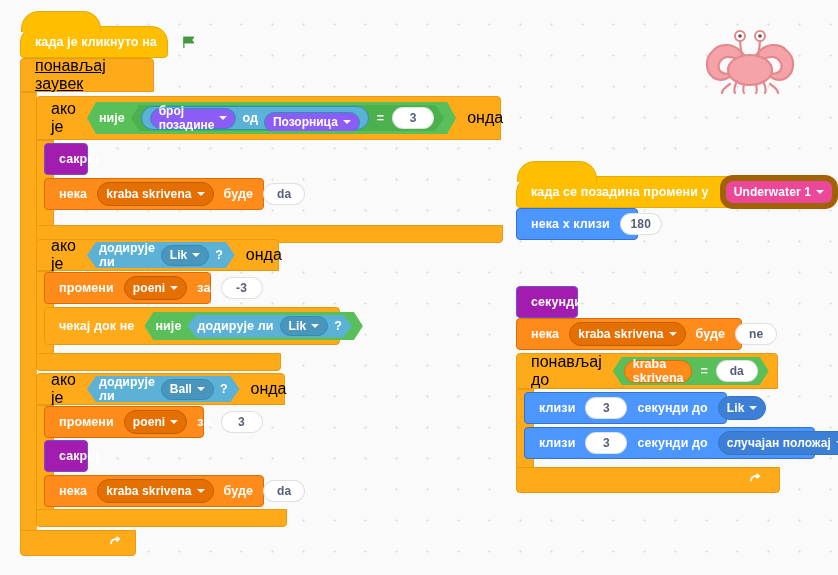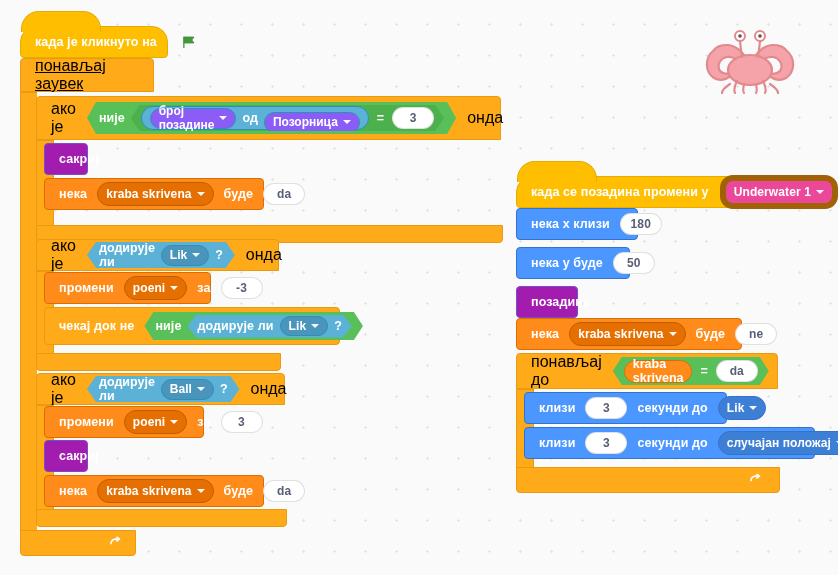--- a/index.html
+++ b/index.html
@@ -257,27 +257,23 @@
       <span class="txt">Underwater 1</span>
       <i class="arrow"></i>
     </span>
   </div>
 
   <div class="blk c-motion stack" style="left:516px;top:208px;width:122px;">
     <span class="lbl txt">нека x клизи</span>
     <span class="oval">180</span>
   </div>
 
-  <div class="blk c-motion stack" style="left:516px;top:247px;width:114px;">
-    <span class="lbl txt">нека y буде</span>
-    <span class="oval">50</span>
-  </div>
 
   <div class="blk c-looks stack" style="left:516px;top:286px;width:62px;">
-    <span class="lbl txt">позадине</span>
+    <span class="lbl txt">секунди</span>
   </div>
 
   <div class="blk c-vars stack" style="left:516px;top:318px;width:226px;">
     <span class="lbl txt">нека</span>
     <span class="drop d-vars">
       <span class="txt">kraba skrivena</span>
       <i class="arrow"></i>
     </span>
     <span class="lbl txt">буде</span>
     <span class="oval">ne</span>

